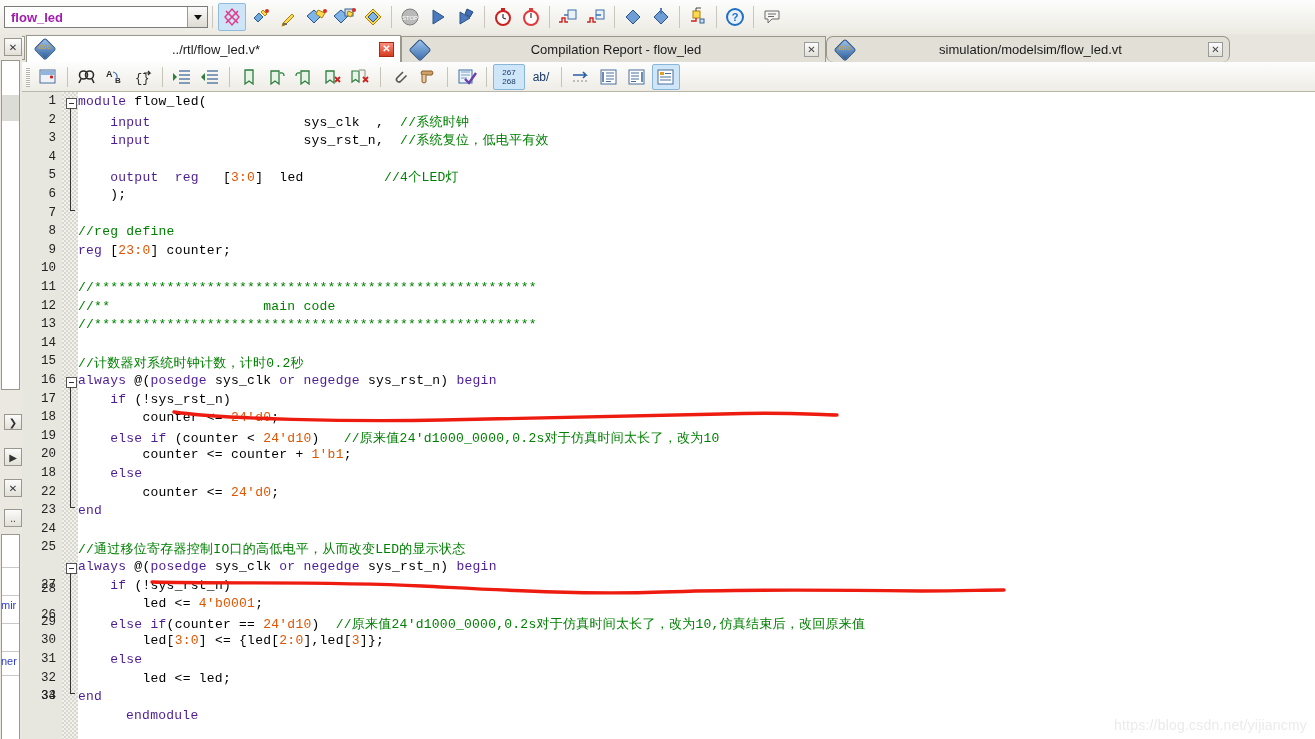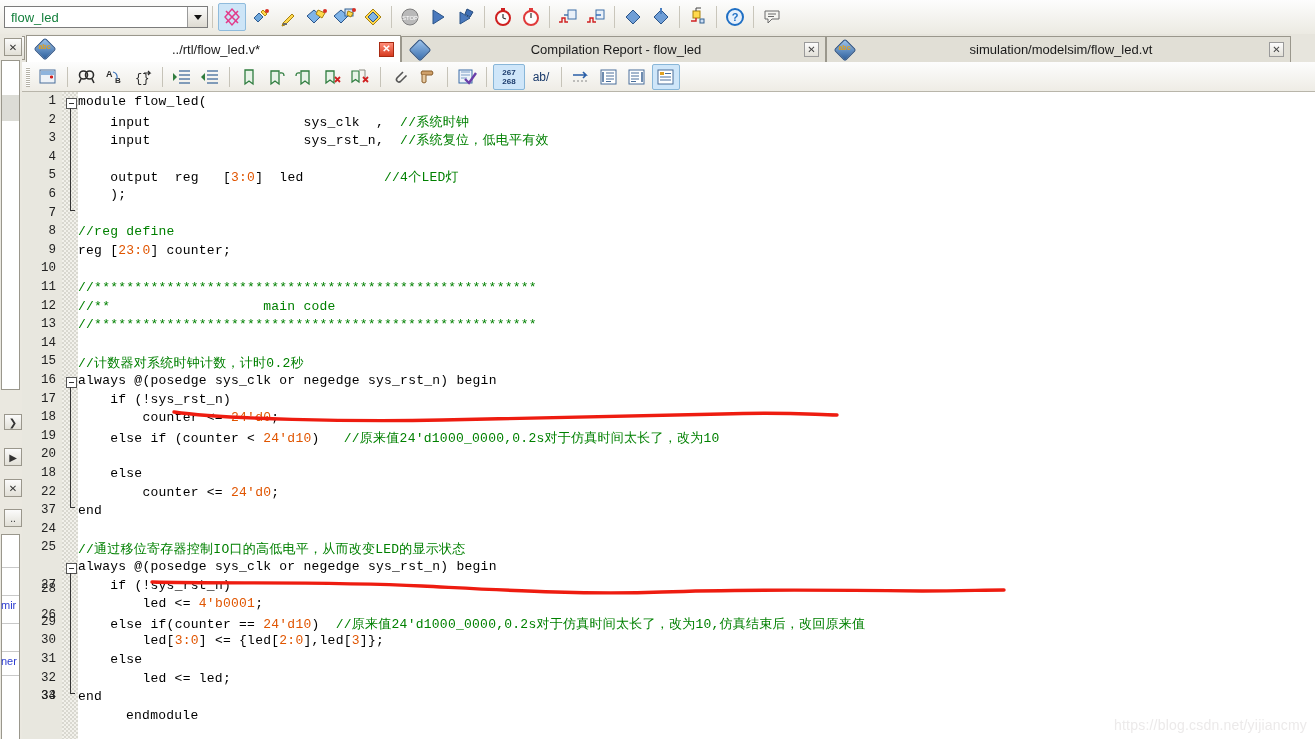--- a/index.html
+++ b/index.html
@@ -18,21 +18,21 @@
     background:linear-gradient(#fdfdfd,#eceae2);
     border-bottom:1px solid #b8b5aa;
     display:flex;align-items:center;
   }
   .combo{
     margin-left:4px;width:204px;height:22px;
     background:#ffffff;border:1px solid #7b7b7b;
     display:flex;align-items:center;position:relative;
     font-size:13px;padding-left:6px;box-sizing:border-box;
   }
-  .combo .cval{flex:1;color:#15803d;}
+  .combo .cval{flex:1;color:#a21caf;font-weight:bold;}
   .combo .cbtn{
     width:19px;height:20px;margin-right:0px;background:linear-gradient(#fbfbfb,#dedbd2);
     border-left:1px solid #9a9a9a;display:flex;align-items:center;justify-content:center;
   }
   .combo .cbtn i{
     display:block;width:0;height:0;border-left:4px solid transparent;
     border-right:4px solid transparent;border-top:5px solid #111;
   }
   .tsep{width:1px;height:22px;background:#c9c6bb;margin:0 4px;}
   .tbtn{
@@ -79,21 +79,21 @@
     position:absolute;left:22px;top:62px;width:1293px;height:30px;
     background:linear-gradient(#fdfdfd,#eeece5);border-bottom:1px solid #b8b5aa;
     display:flex;align-items:center;padding-left:4px;box-sizing:border-box;
   }
   .grip{width:4px;height:20px;margin-right:4px;
     background:repeating-linear-gradient(#fff 0 1px,#b5b2a7 1px 2px);}
   .ebtn{
     width:26px;height:24px;display:flex;align-items:center;justify-content:center;
     margin:0 1px;border-radius:2px;position:relative;
   }
-  .ebtn.sel{background:#cfe6f9;border:1px solid #88b6d8;font-weight:bold;}
+  .ebtn.sel{background:#cfe6f9;border:1px solid #88b6d8;}
   .esep{width:1px;height:20px;background:#c6c3b8;margin:0 5px;}
 
   
   .rail{position:absolute;left:0;top:34px;width:22px;height:705px;background:#eae8e0;}
   .railbtn{
     width:18px;height:18px;margin:2px;border:1px solid #9a978c;
     background:linear-gradient(#fbfbfb,#e2e0d7);
     display:flex;align-items:center;justify-content:center;font-size:10px;color:#333;
     box-sizing:border-box;
   }
@@ -118,21 +118,21 @@
   .codecol{position:absolute;left:56px;top:0;right:0;height:647px;}
   .ln{
     position:absolute;left:0;width:40px;text-align:right;padding-right:6px;
     box-sizing:border-box;font-family:"Liberation Mono",monospace;font-size:12.5px;color:#222;
   }
   .cl{
     position:absolute;left:0;white-space:pre;
     font-family:"Liberation Mono",monospace;font-size:13px;
     letter-spacing:0.25px;color:#000;
   }
-  .kw{color:#000000;}
+  .kw{color:#4c1d95;}
   .num{color:#e05500;}
   .cm{color:#008000;}
   .pl{color:#000000;}
   
   .foldbox{
     position:absolute;width:9px;height:9px;border:1px solid #555;background:#fff;
     display:flex;align-items:center;justify-content:center;
   }
   .foldbox:after{content:"";display:block;width:5px;height:1px;background:#333;}
   .foldline{position:absolute;width:1px;background:#333;}
@@ -314,21 +314,21 @@
     </div>
 
     <div class="tab" style="width:425px;">
       <span class="tabicon">
         <span class="d" style="background:linear-gradient(135deg,#9cc3ec,#3b6fae);border:1px solid #214a80;"></span>
       </span>
       <span class="tlabel">Compilation Report - flow_led</span>
       <span class="xbox">✕</span>
     </div>
 
-    <div class="tab" style="width:465px;">
+    <div class="tab" style="width:404px;border-radius:7px;">
       <span class="tabicon">
         <span class="d" style="background:linear-gradient(135deg,#9cc3ec,#2d5f9c);border:1px solid #214a80;"></span>
         <span class="abc">abc</span>
       </span>
       <span class="tlabel">simulation/modelsim/flow_led.vt</span>
       <span class="xbox">✕</span>
     </div>
   </div>
 
   <div class="rail">
@@ -514,21 +514,21 @@
         <div class="ln" style="top: 225.2px;">13</div>
         <div class="ln" style="top: 243.8px;">14</div>
         <div class="ln" style="top: 262.4px;">15</div>
         <div class="ln" style="top: 281px;">16</div>
         <div class="ln" style="top: 299.6px;">17</div>
         <div class="ln" style="top: 318.2px;">18</div>
         <div class="ln" style="top: 336.8px;">19</div>
         <div class="ln" style="top: 355.4px;">20</div>
         <div class="ln" style="top: 374px;">18</div>
         <div class="ln" style="top: 392.6px;">22</div>
-        <div class="ln" style="top: 411.2px;">37</div>
+        <div class="ln" style="top: 411.2px;">23</div>
         <div class="ln" style="top: 429.8px;">24</div>
         <div class="ln" style="top: 448.4px;">25</div>
         <div class="ln" style="top: 488px; margin-top: 28px;">26</div>
         <div class="ln" style="top: 485.6px;">27</div>
         <div class="ln" style="top: 490px; text-align: right;">28</div>
         <div class="ln" style="top: 522.8px;">29</div>
         <div class="ln" style="top: 541.4px;">30</div>
         <div class="ln" style="top: 560px;">31</div>
         <div class="ln" style="top: 578.6px;">32</div>
         <div class="ln" style="top: 597.2px;">33</div>
@@ -547,20 +547,21 @@
         <div class="cl" style="top: 169.4px;"></div>
         <div class="cl" style="top: 188px;"><span class="cm">//*******************************************************</span></div>
         <div class="cl" style="top: 206.6px;"><span class="cm">//**                   main code</span></div>
         <div class="cl" style="top: 225.2px;"><span class="cm">//*******************************************************</span></div>
         <div class="cl" style="top: 243.8px;"></div>
         <div class="cl" style="top: 262.4px;"><span class="cm">//计数器对系统时钟计数，计时0.2秒</span></div>
         <div class="cl" style="top: 281px;"><span class="kw">always</span><span class="pl"> @(</span><span class="kw">posedge</span><span class="pl"> sys_clk </span><span class="kw">or</span><span class="pl"> </span><span class="kw">negedge</span><span class="pl"> sys_rst_n) </span><span class="kw">begin</span></div>
         <div class="cl" style="top: 299.6px;"><span class="pl">    </span><span class="kw">if</span><span class="pl"> (!sys_rst_n)</span></div>
         <div class="cl" style="top: 318.2px;"><span class="pl">        counter &lt;= </span><span class="num">24'd0</span><span class="pl">;</span></div>
         <div class="cl" style="top: 336.8px;"><span class="pl">    </span><span class="kw">else if</span><span class="pl"> (counter &lt; </span><span class="num">24'd10</span><span class="pl">)   </span><span class="cm">//原来值24'd1000_0000,0.2s对于仿真时间太长了，改为10</span></div>
+        <div class="cl" style="top: 355.4px;"><span class="pl">        counter &lt;= counter + </span><span class="num">1'b1</span><span class="pl">;</span></div>
         <div class="cl" style="top: 374px;"><span class="pl">    </span><span class="kw">else</span></div>
         <div class="cl" style="top: 392.6px;"><span class="pl">        counter &lt;= </span><span class="num">24'd0</span><span class="pl">;</span></div>
         <div class="cl" style="top: 411.2px;"><span class="kw">end</span></div>
         <div class="cl" style="top: 429.8px;"></div>
         <div class="cl" style="top: 448.4px;"><span class="cm">//通过移位寄存器控制IO口的高低电平，从而改变LED的显示状态</span></div>
         <div class="cl" style="top: 467px;"><span class="kw">always</span><span class="pl"> @(</span><span class="kw">posedge</span><span class="pl"> sys_clk </span><span class="kw">or</span><span class="pl"> </span><span class="kw">negedge</span><span class="pl"> sys_rst_n) </span><span class="kw">begin</span></div>
         <div class="cl" style="top: 485.6px;"><span class="pl">    </span><span class="kw">if</span><span class="pl"> (!sys_rst_n)</span></div>
         <div class="cl" style="top: 504.2px;"><span class="pl">        led &lt;= </span><span class="num">4'b0001</span><span class="pl">;</span></div>
         <div class="cl" style="top: 522.8px;"><span class="pl">    </span><span class="kw">else if</span><span class="pl">(counter == </span><span class="num">24'd10</span><span class="pl">)  </span><span class="cm">//原来值24'd1000_0000,0.2s对于仿真时间太长了，改为10,仿真结束后，改回原来值</span></div>
         <div class="cl" style="top: 541.4px;"><span class="pl">        led[</span><span class="num">3:0</span><span class="pl">] &lt;= {led[</span><span class="num">2:0</span><span class="pl">],led[</span><span class="num">3</span><span class="pl">]};</span></div>

